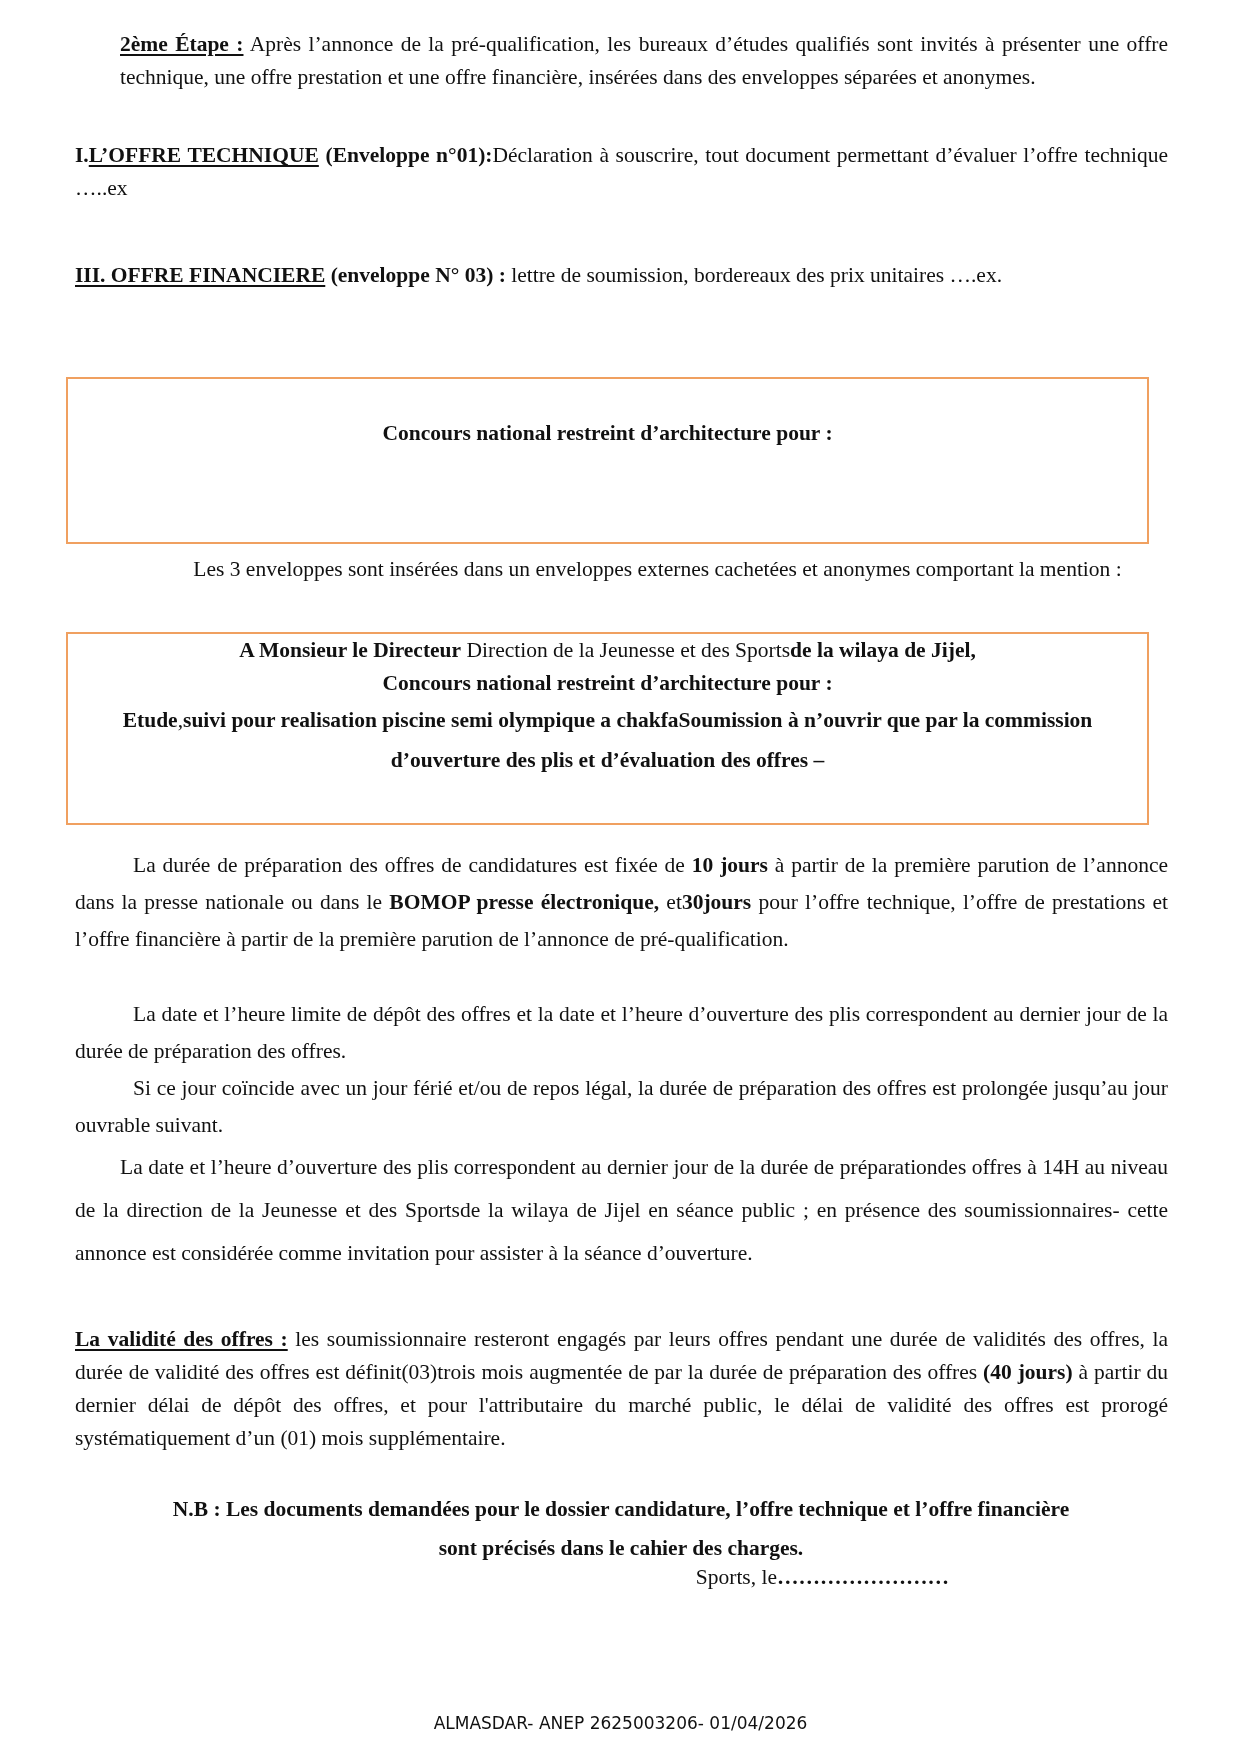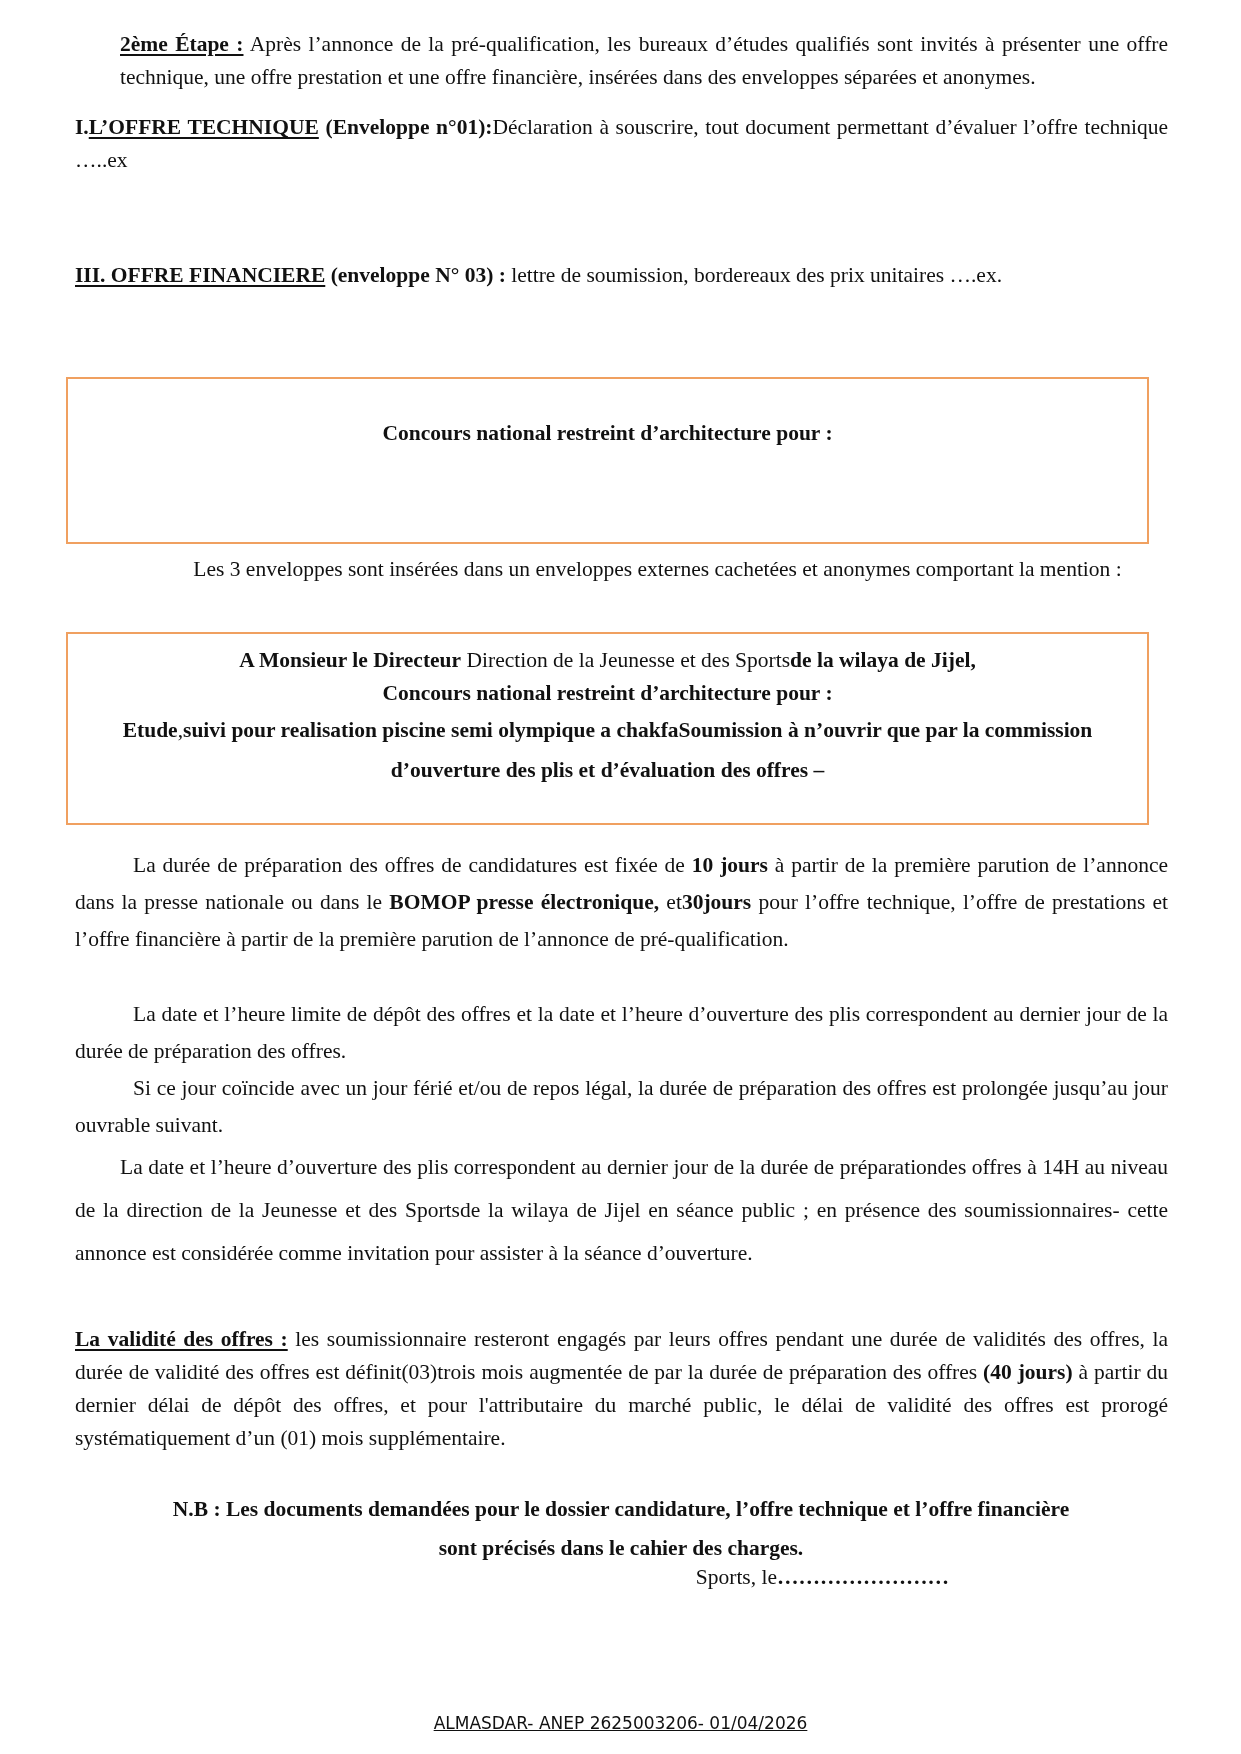--- a/index.html
+++ b/index.html
@@ -13,49 +13,49 @@
   .para { position: absolute; left: 75px; width: 1093px; line-height: 33px; text-align: justify; }
   .b { font-weight: bold; }
   .u { text-decoration: underline; text-decoration-thickness: 2px; text-underline-offset: 3px; }
   .box {
     position: absolute; left: 66px; width: 1083px;
     border: 2px solid #F0A060; box-sizing: border-box;
     text-align: center; font-weight: bold;
   }
   .footer {
     position: absolute; top: 1713px; left: 0; width: 1241px; text-align: center;
-    font-family: "DejaVu Sans", "Liberation Sans", sans-serif; font-size: 17px; color: #111; text-decoration: underline;
+    font-family: "DejaVu Sans", "Liberation Sans", sans-serif; font-size: 17px; color: #111;
   }
 </style>
 </head>
 <body>
 
 <div class="page">
 
   <div class="para" style="top:28px; left:120px; width:1048px;">
     <span class="b u">2ème Étape :</span><span> Après l’annonce de la pré-qualification, les bureaux d’études qualifiés sont invités à présenter une offre technique, une offre prestation et une offre financière, insérées dans des enveloppes séparées et anonymes.</span>
   </div>
 
-  <div class="para" style="top:111px;">
+  <div class="para" style="top:139px;">
     <span class="b">I.</span><span class="b u">L’OFFRE TECHNIQUE</span><span class="b"> (Enveloppe n°01):</span><span>Déclaration à souscrire, tout document permettant d’évaluer l’offre technique …..ex</span>
   </div>
 
 
   <div class="para" style="top:259px;">
     <span class="b u">III. OFFRE FINANCIERE</span><span class="b"> (enveloppe N° 03) :</span><span> lettre de soumission, bordereaux des prix unitaires ….ex.</span>
   </div>
 
 
   <div class="box" style="top:377px; height:167px; padding-top:38px; line-height:33px;">
     <div>Concours national restreint d’architecture pour :</div>
   </div>
 
   <div class="para" style="top:553px; left:165px; width:985px; text-align:center;">Les 3 enveloppes sont insérées dans un enveloppes externes cachetées et anonymes comportant la mention :</div>
 
-  <div class="box" style="top:632px; height:193px; padding-top:10px;">
+  <div class="box" style="top:632px; height:193px; ">
     <div style="line-height:33px;">
       <span>A Monsieur le Directeur</span><span style="font-weight:normal;"> Direction de la Jeunesse et des Sports</span><span>de la wilaya de Jijel,</span>
     </div>
     <div style="line-height:33px;">Concours national restreint d’architecture pour :</div>
     <div style="line-height:40px; padding:0 40px;">
       <span>Etude</span><span style="font-weight:normal;">,</span><span>suivi pour realisation piscine semi olympique a chakfaSoumission à n’ouvrir que par la commission d’ouverture des plis et d’évaluation des offres –</span>
     </div>
   </div>
 
   <div class="para" style="top:847px; line-height:37px; text-indent:58px;">

